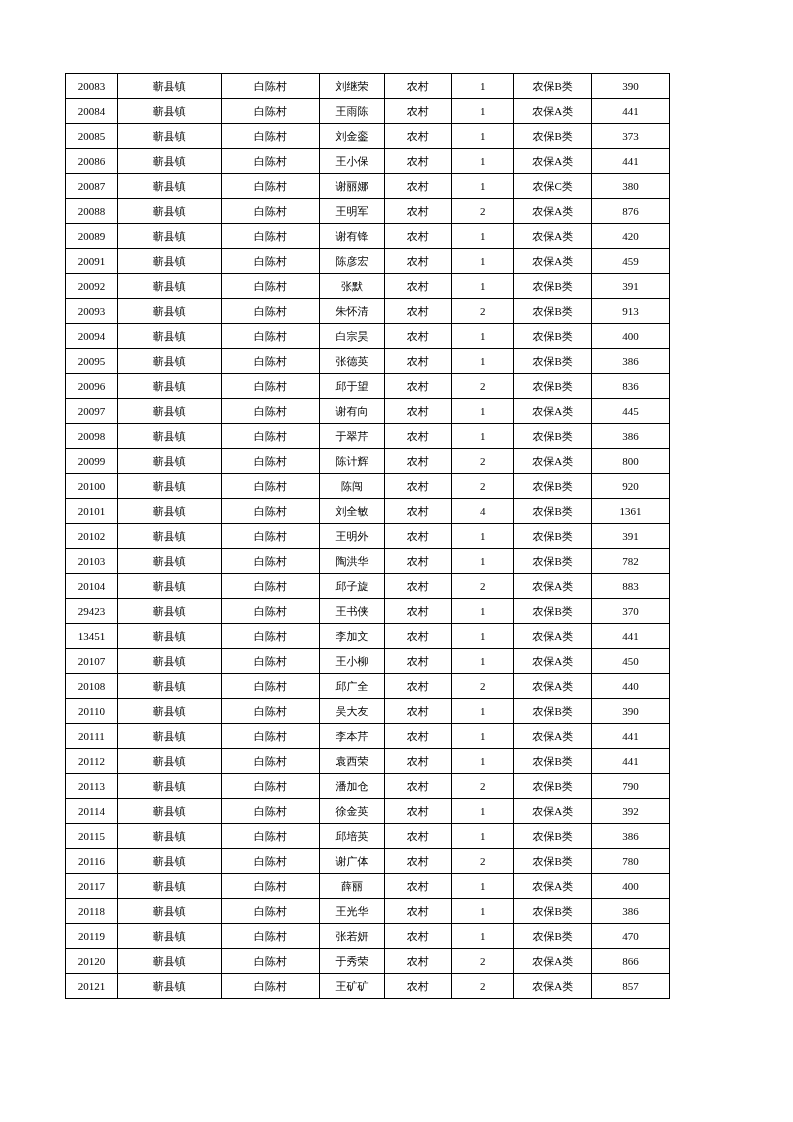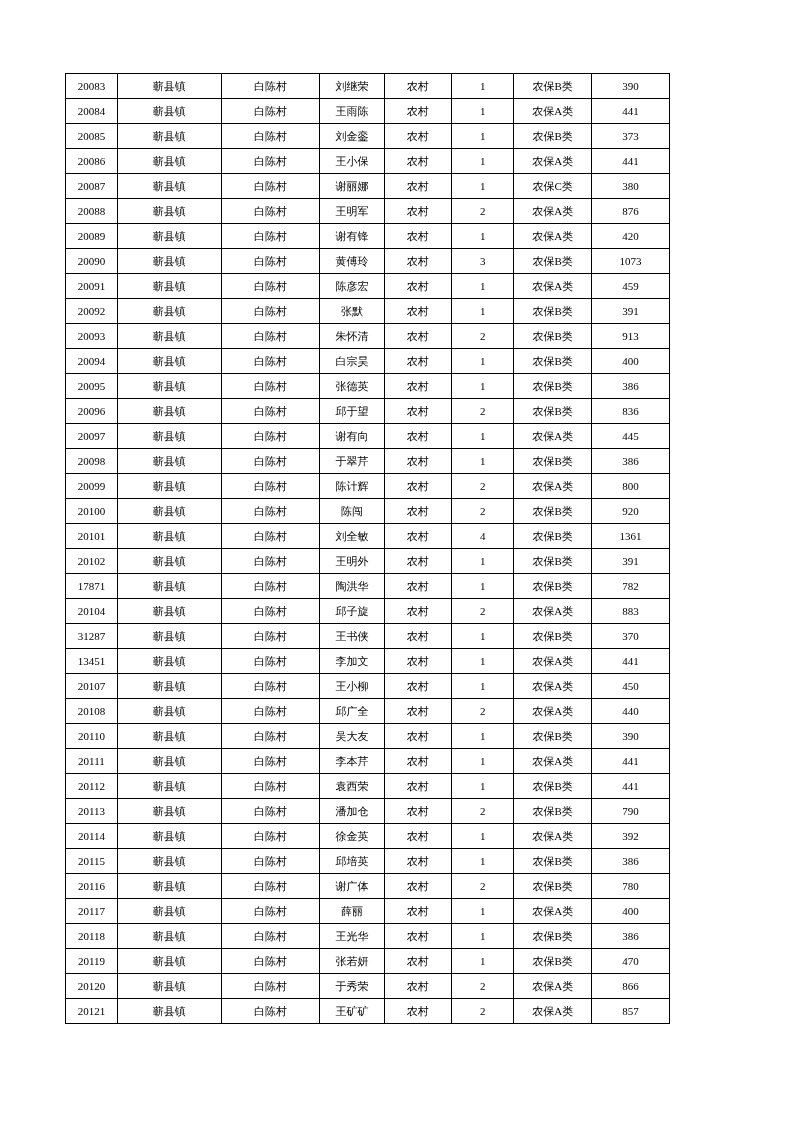--- a/index.html
+++ b/index.html
@@ -113,30 +113,20 @@
           <td class="c0">20089</td>
           <td class="c1">蕲县镇</td>
           <td class="c2">白陈村</td>
           <td class="c3">谢有锋</td>
           <td class="c4">农村</td>
           <td class="c5">1</td>
           <td class="c6">农保A类</td>
           <td class="c7">420</td>
         </tr>
         <tr>
-          <td class="c0">20090</td>
-          <td class="c1">蕲县镇</td>
-          <td class="c2">白陈村</td>
-          <td class="c3">黄傅玲</td>
-          <td class="c4">农村</td>
-          <td class="c5">3</td>
-          <td class="c6">农保B类</td>
-          <td class="c7">1073</td>
-        </tr>
-        <tr>
           <td class="c0">20091</td>
           <td class="c1">蕲县镇</td>
           <td class="c2">白陈村</td>
           <td class="c3">陈彦宏</td>
           <td class="c4">农村</td>
           <td class="c5">1</td>
           <td class="c6">农保A类</td>
           <td class="c7">459</td>
         </tr>
         <tr>
@@ -243,41 +233,41 @@
           <td class="c0">20102</td>
           <td class="c1">蕲县镇</td>
           <td class="c2">白陈村</td>
           <td class="c3">王明外</td>
           <td class="c4">农村</td>
           <td class="c5">1</td>
           <td class="c6">农保B类</td>
           <td class="c7">391</td>
         </tr>
         <tr>
-          <td class="c0">17871</td>
+          <td class="c0">20103</td>
           <td class="c1">蕲县镇</td>
           <td class="c2">白陈村</td>
           <td class="c3">陶洪华</td>
           <td class="c4">农村</td>
           <td class="c5">1</td>
           <td class="c6">农保B类</td>
           <td class="c7">782</td>
         </tr>
         <tr>
           <td class="c0">20104</td>
           <td class="c1">蕲县镇</td>
           <td class="c2">白陈村</td>
           <td class="c3">邱子旋</td>
           <td class="c4">农村</td>
           <td class="c5">2</td>
           <td class="c6">农保A类</td>
           <td class="c7">883</td>
         </tr>
         <tr>
-          <td class="c0">31287</td>
+          <td class="c0">29423</td>
           <td class="c1">蕲县镇</td>
           <td class="c2">白陈村</td>
           <td class="c3">王书侠</td>
           <td class="c4">农村</td>
           <td class="c5">1</td>
           <td class="c6">农保B类</td>
           <td class="c7">370</td>
         </tr>
         <tr>
           <td class="c0">13451</td>

